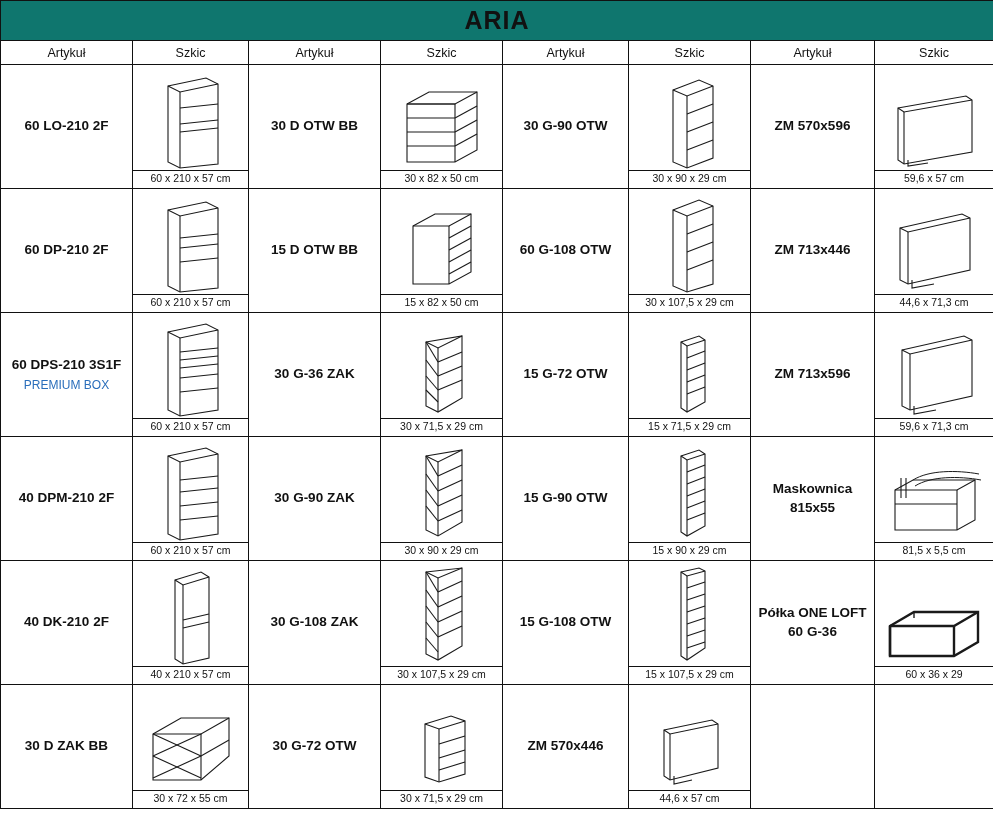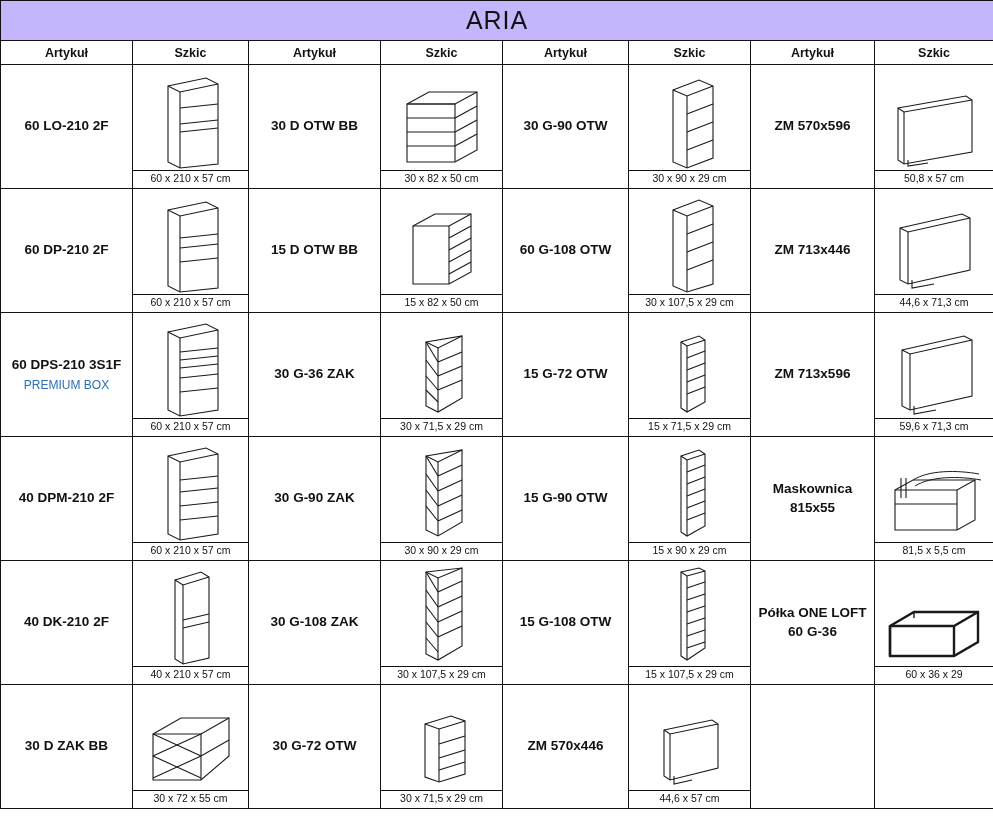--- a/index.html
+++ b/index.html
@@ -25,32 +25,32 @@
     border: 1px solid #111111;
     padding: 0;
     margin: 0;
   }
   
   .title-cell {
     height: 40px;
     text-align: center;
     vertical-align: middle;
     font-size: 25px;
-    font-weight: normal;
+    font-weight: bold;
     letter-spacing: 1px;
     color: #111;
-    background: #c4b5fd;
+    background: #0f766e;
   }
   
   .hdr-cell {
     height: 24px;
     text-align: center;
     vertical-align: middle;
     font-size: 12.5px;
-    font-weight: bold;
+    font-weight: normal;
     color: #111;
     background: #ffffff;
   }
   
   col.art { width: 132px; }
   col.sk  { width: 116px; }
   col.art2 { width: 132px; }
   col.sk2  { width: 122px; }
   col.art3 { width: 126px; }
   col.sk3  { width: 122px; }
@@ -212,21 +212,21 @@
           <div class="sk-draw">
             <svg width="92" height="80" viewBox="0 0 92 80">
               <g fill="none" stroke="#1a1a1a" stroke-width="1.1">
                 <polygon points="10,18 78,6 84,10 84,62 16,74 10,70" fill="#fff"></polygon>
                 <polyline points="10,18 16,22 84,10"></polyline>
                 <line x1="16" y1="22" x2="16" y2="74"></line>
                 <path d="M20,70 L20,76 L40,73"></path>
               </g>
             </svg>
           </div>
-          <div class="dim">50,8 x 57 cm</div>
+          <div class="dim">59,6 x 57 cm</div>
         </div>
       </td>
     </tr>
 
     <tr class="row-cell">
       <td class="name-cell">
         <span>60 DP-210 2F</span>
       </td>
       <td class="sketch-cell">
         <div class="sk-wrap">

